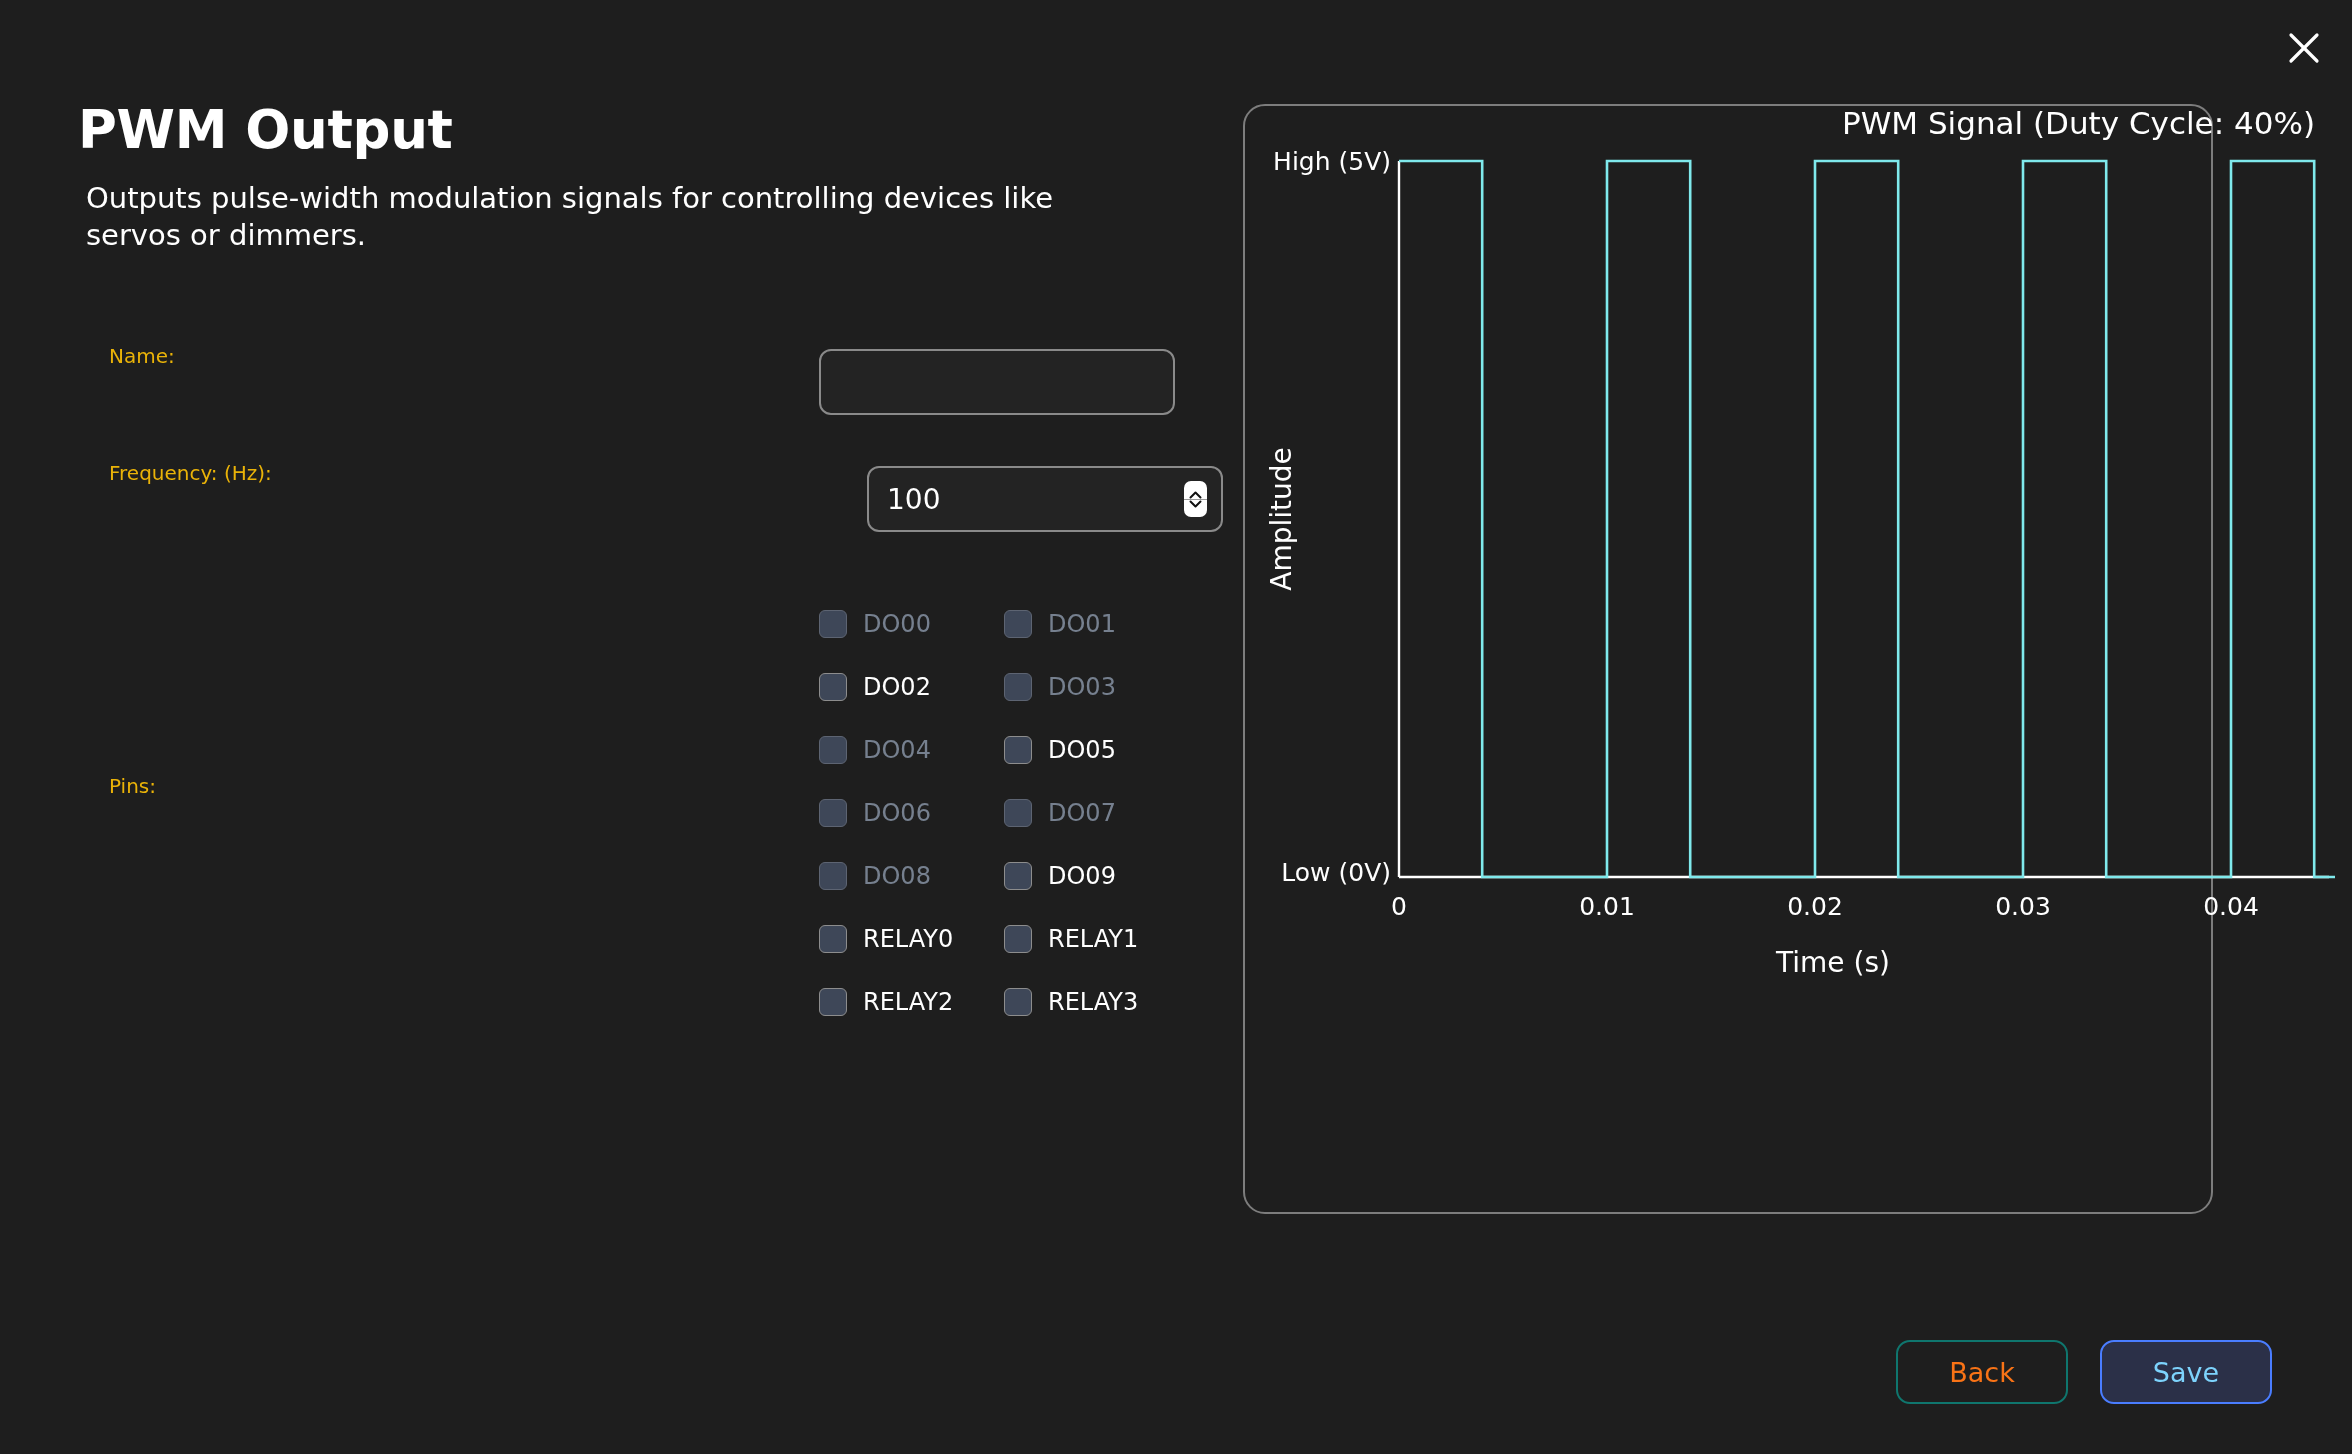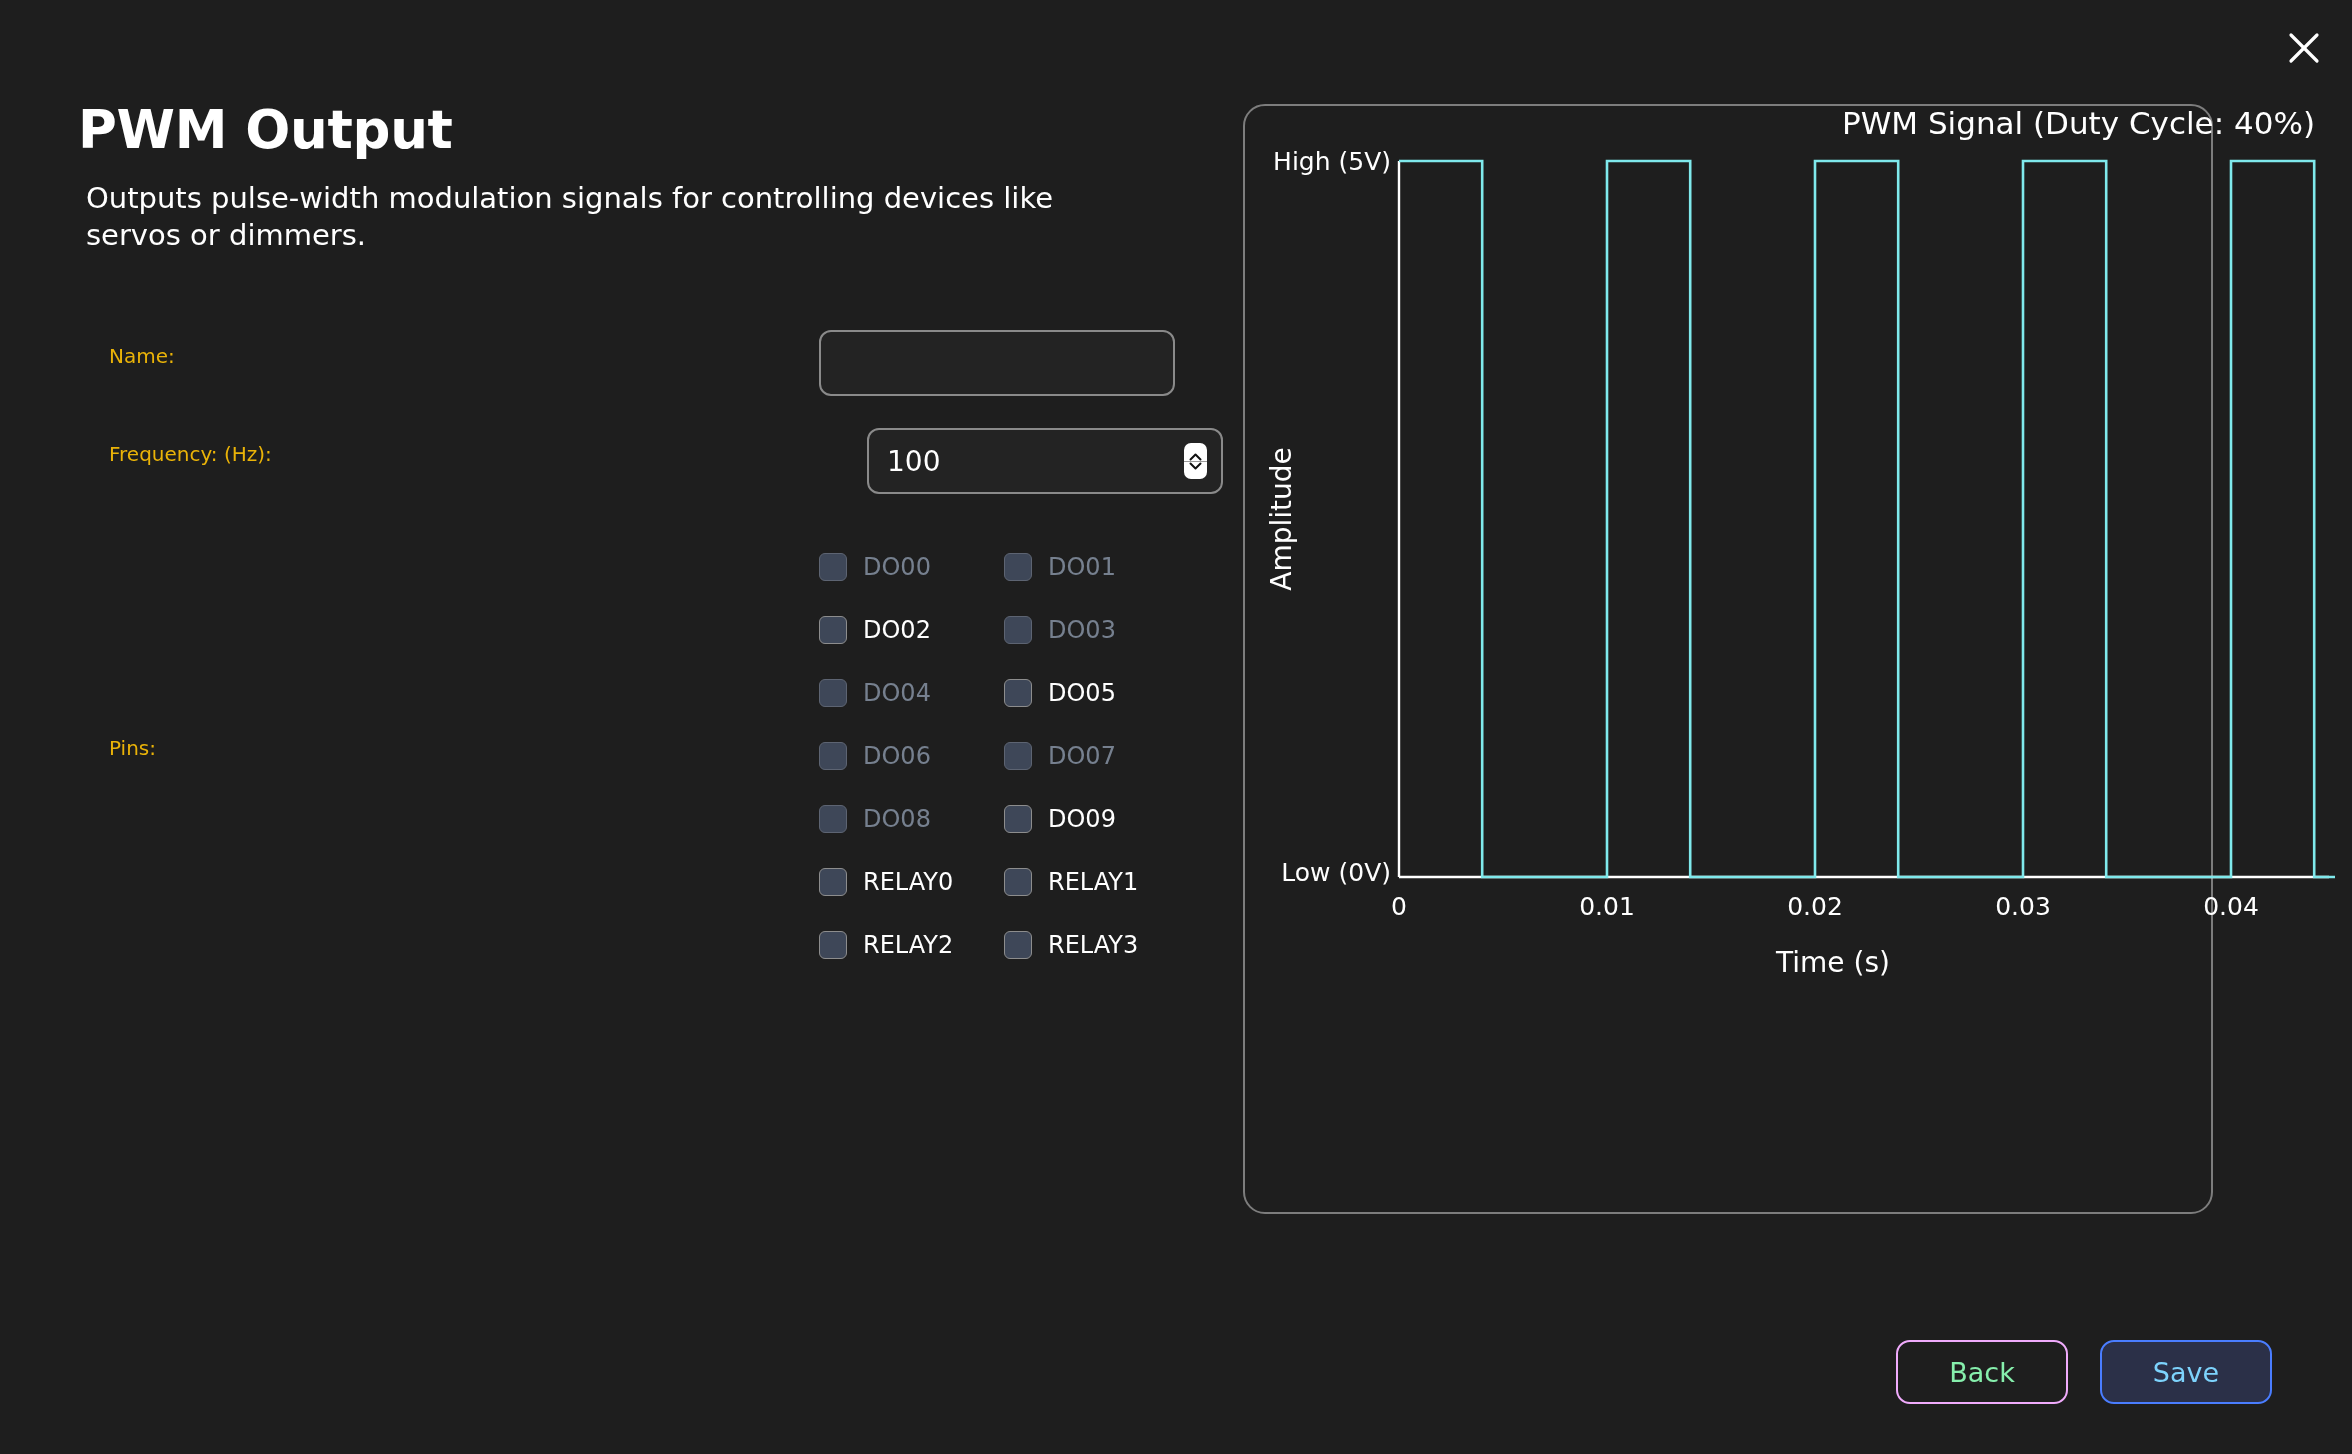--- a/index.html
+++ b/index.html
@@ -40,21 +40,21 @@
     margin: 8px; max-width: 1060px; font-weight: 400;
   }
 
   
   #form-area { position: absolute; left: 78px; top: 330px; width: 1100px; }
   .form-row { display: flex; align-items: flex-start; position: relative; }
   .form-label {
     font-size: 20px; color: #eab308; font-weight: 400;
     width: 710px; flex: 0 0 710px; padding-top: 14px; margin-left: 31px;
   }
-  .field-col { flex: 1 1 auto; }
+  .field-col { flex: 1 1 auto; margin-top: 19px; }
 
   .text-input {
     width: 356px; height: 66px;
     background: #232323;
     border: 2px solid #8a8a8a;
     border-radius: 12px;
     color: #ffffff; font-size: 28px;
     font-family: "DejaVu Sans", "Liberation Sans", sans-serif;
     padding: 0 18px;
     outline: none;
@@ -120,21 +120,21 @@
   }
   .btn {
     height: 64px; min-width: 172px;
     border-radius: 14px;
     font-size: 27px;
     font-family: "DejaVu Sans", "Liberation Sans", sans-serif;
     display: flex; align-items: center; justify-content: center;
     cursor: pointer;
   }
   #back-button {
-    background: #1e1e1e; border: 2px solid #f0abfc; color: #86efac;
+    background: #1e1e1e; border: 2px solid #0f766e; color: #f97316;
   }
   #save-button {
     background: #2b3048; border: 2px solid #4a7dff; color: #7dd3fc;
   }
 </style>
 </head>
 <body>
 
 <button id="close-btn">
   <span>

